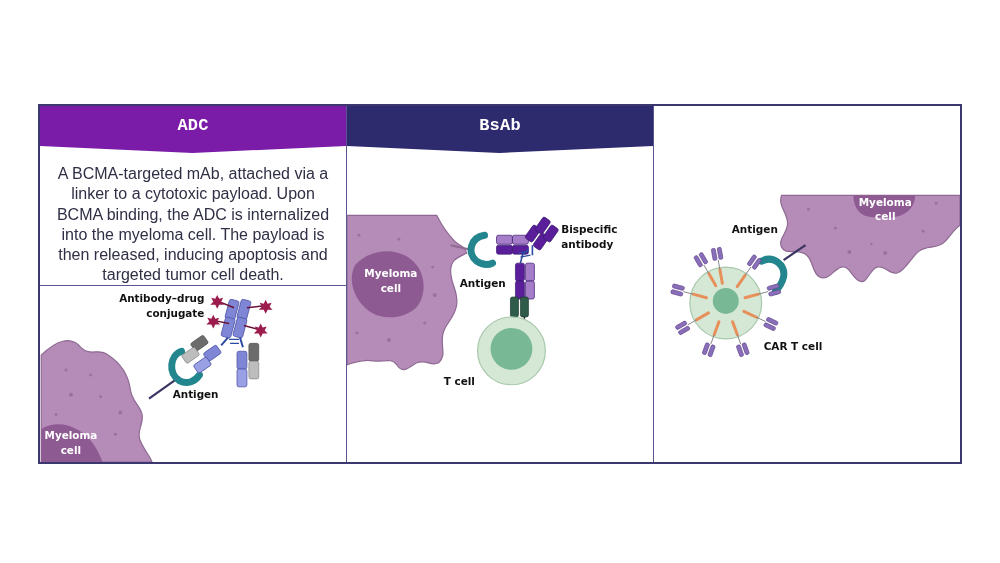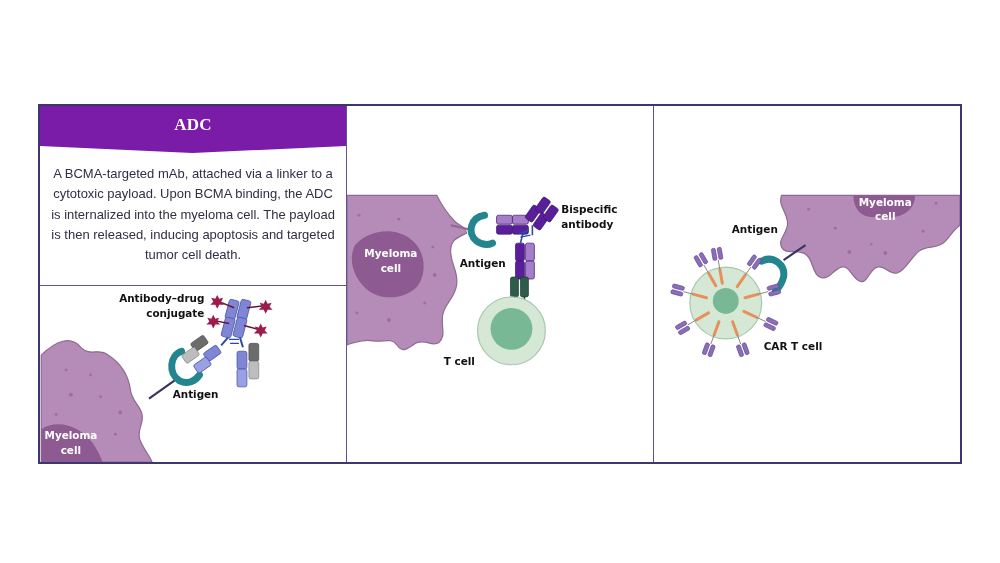--- a/index.html
+++ b/index.html
@@ -1,23 +1,23 @@
 <!DOCTYPE html>
 <html><head>
 <meta charset="utf-8">
 <style>
   html, body { margin:0; padding:0; }
   body { width:1000px; height:563px; background:#ffffff; position:relative; overflow:hidden; font-family:"DejaVu Sans", sans-serif; }
   .table { position:absolute; left:38px; top:104px; width:924px; height:360px; border:2px solid #3d3770; box-sizing:border-box; display:flex; }
   .col { position:relative; flex:1; border-right:1.5px solid #5a5490; box-sizing:border-box; display:flex; flex-direction:column; }
   .col:last-child { border-right:none; }
-  .hdr { position:relative; height:40px; display:flex; align-items:center; justify-content:center; color:#fff; font-family:Liberation Serif, serif; font-weight:bold; font-size:17px; letter-spacing:0.2px; }
+  .hdr { position:relative; height:40px; display:flex; align-items:center; justify-content:center; color:#fff; font-family:Liberation Mono, monospace; font-weight:bold; font-size:17px; letter-spacing:0.2px; }
   .hdr svg { position:absolute; left:0; top:0; width:100%; height:48px; overflow:visible; }
   .hdr span { position:relative; z-index:2; margin-top:-2px; }
-  .desc { height:140px; border-bottom:1.5px solid #5a5490; box-sizing:border-box; display:flex; align-items:flex-start; justify-content:center; padding:18px 8px 0; text-align:center; color:#2f2f45; font-family:"Liberation Sans", sans-serif; font-size:13px; line-height:20.3px; }
+  .desc { height:140px; border-bottom:1.5px solid #5a5490; box-sizing:border-box; display:flex; align-items:flex-start; justify-content:center; padding:18px 8px 0; text-align:center; color:#2f2f45; font-family:"Liberation Sans", sans-serif; font-size:16px; line-height:20.3px; }
   .illus { position:relative; flex:1; overflow:hidden; }
   .illus svg { position:absolute; left:0; top:0; width:100%; height:100%; }
   .lbl { font-family:"DejaVu Sans", sans-serif; font-weight:bold; font-size:10.5px; fill:#111; }
   .lbl-w { font-family:"DejaVu Sans", sans-serif; font-weight:bold; font-size:10.5px; fill:#fff; }
 </style>
 </head>
 <body>
 
 <div class="table">
 
@@ -86,20 +86,26 @@
         <text class="lbl" x="165" y="16" text-anchor="end">Antibody–drug</text>
         <text class="lbl" x="165" y="31" text-anchor="end">conjugate</text>
         <text class="lbl" x="133" y="113">Antigen</text>
         <text class="lbl-w" x="30" y="155" text-anchor="middle">Myeloma</text>
         <text class="lbl-w" x="30" y="170" text-anchor="middle">cell</text>
       </svg>
     </div>
   </div>
 
   <div class="col">
+    <div class="hdr">
+      <svg viewBox="0 0 307 48" preserveAspectRatio="none">
+        <path d="M0 0 H307 V40 L153 47 L0 40 Z" fill="#2e2a6e"></path>
+      </svg>
+      <span>BsAb</span>
+    </div>
     <div class="illus">
       <svg viewBox="0 0 307 178">
         <path d="M0 0 L90 0 C95 10 100 18 108 26 C114 32 118 30 120 38 C112 42 104 44 104 56 C104 70 112 76 110 90 C108 104 98 108 96 120 C94 134 100 140 92 148 C84 152 80 144 70 148 C62 152 56 160 50 150 C44 142 36 148 26 146 C14 144 8 148 0 150 Z" fill="#b58bb8" stroke="#8e6a92" stroke-width="1.2"></path>
         <path d="M8 50 C20 36 46 30 64 44 C80 56 80 80 70 92 C58 104 36 106 22 96 C8 86 0 66 8 50 Z" fill="#8e5a92"></path>
         <g fill="#9d6fa0">
           <circle cx="12" cy="20" r="1.5"></circle>
             <circle cx="52" cy="24" r="1.5"></circle>
             <circle cx="86" cy="52" r="1.5"></circle>
           <circle cx="88" cy="80" r="2"></circle>
             <circle cx="10" cy="118" r="1.5"></circle>

